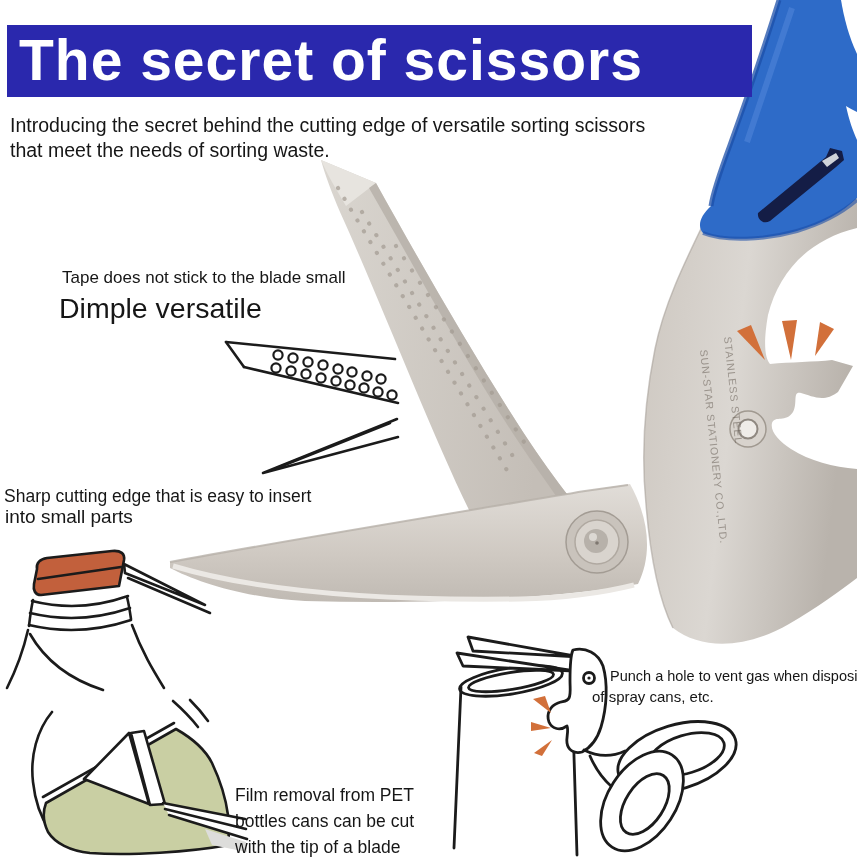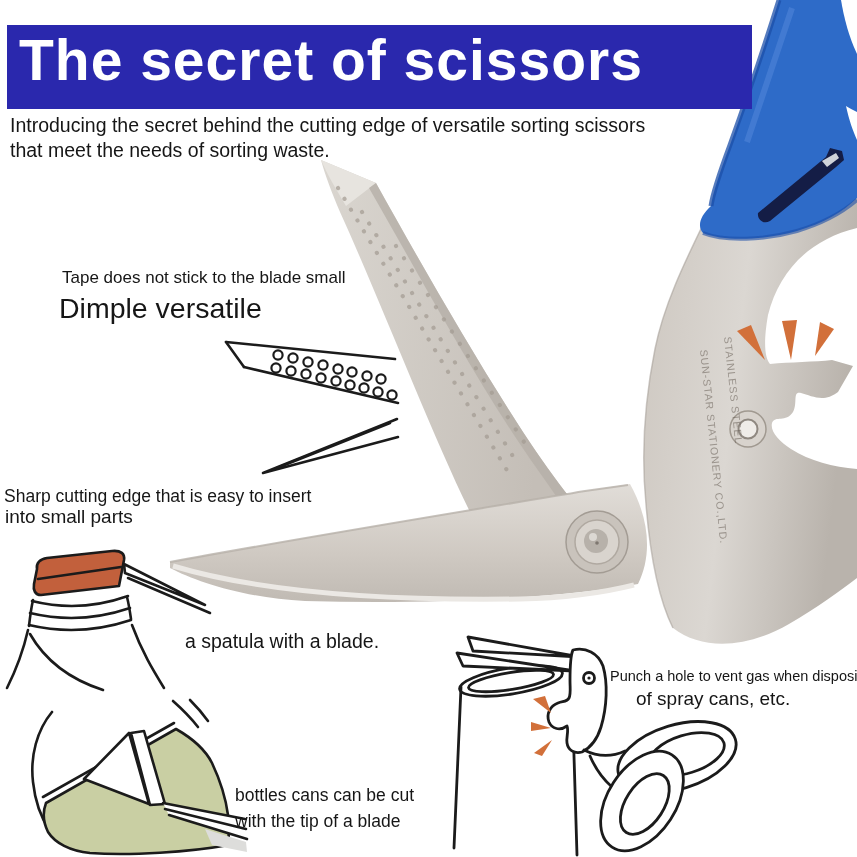--- a/index.html
+++ b/index.html
@@ -1,31 +1,31 @@
 <!DOCTYPE html>
 <html><head>
 <meta charset="utf-8">
 <style>
   html,body{margin:0;padding:0;background:#fff;}
   .stage{position:relative;width:857px;height:857px;overflow:hidden;background:#ffffff;
          font-family:"Liberation Sans","DejaVu Sans",sans-serif;color:#161616;}
   .scene{position:absolute;left:0;top:0;z-index:1;}
   .txt{position:absolute;z-index:3;white-space:nowrap;}
-  .banner{position:absolute;left:7px;top:25px;width:745px;height:84px;background:#2a28ad;z-index:2;}
+  .banner{position:absolute;left:7px;top:25px;width:745px;height:72px;background:#2a28ad;z-index:2;}
   .banner-title{display:block;color:#ffffff;font-weight:700;font-size:57px;line-height:71px;
                 padding-left:12px;letter-spacing:1px;white-space:nowrap;}
   .intro{left:10px;top:113px;font-size:19.5px;line-height:25px;}
   .cap-sm{font-size:17px;}
   .tape-cap{left:62px;top:268px;}
   .dimple-title{left:59px;top:292px;font-size:28.5px;}
   .sharp-cap{left:4px;top:486px;font-size:17.5px;text-align:center;}
   .parts-title{left:5px;top:506px;font-size:19px;}
   .lid-txt{left:185px;top:629px;font-size:19.5px;line-height:25px;}
   .punch-cap{left:610px;top:668px;font-size:14.5px;}
-  .spray-title{left:636px;top:688px;font-size:19px;}
+  .spray-title{left:592px;top:688px;font-size:15px;}
   .film-txt{left:235px;top:782px;font-size:17.5px;line-height:26px;}
 </style>
 </head>
 <body>
 
 <div class="stage">
 
   <svg class="scene" width="857" height="857" viewBox="0 0 857 857">
     <defs>
       <linearGradient id="gShank" x1="0" y1="0" x2="1" y2="0.25">
@@ -240,24 +240,24 @@
     <div>that meet the needs of sorting waste.</div>
   </div>
 
   <div class="txt cap-sm tape-cap">Tape does not stick to the blade small</div>
   <div class="txt dimple-title">Dimple versatile</div>
 
   <div class="txt sharp-cap">Sharp cutting edge that is easy to insert</div>
   <div class="txt parts-title">into small parts</div>
 
   <div class="txt lid-txt">
-    <div>a spatula with a blade.</div>
   </div>
 
   <div class="txt punch-cap">Punch a hole to vent gas when disposing</div>
   <div class="txt spray-title">of spray cans, etc.</div>
 
   <div class="txt film-txt">
+    <div>Film removal from PET</div>
     <div>bottles cans can be cut</div>
     <div>with the tip of a blade</div>
   </div>
 
 </div>
 
 </body></html>

